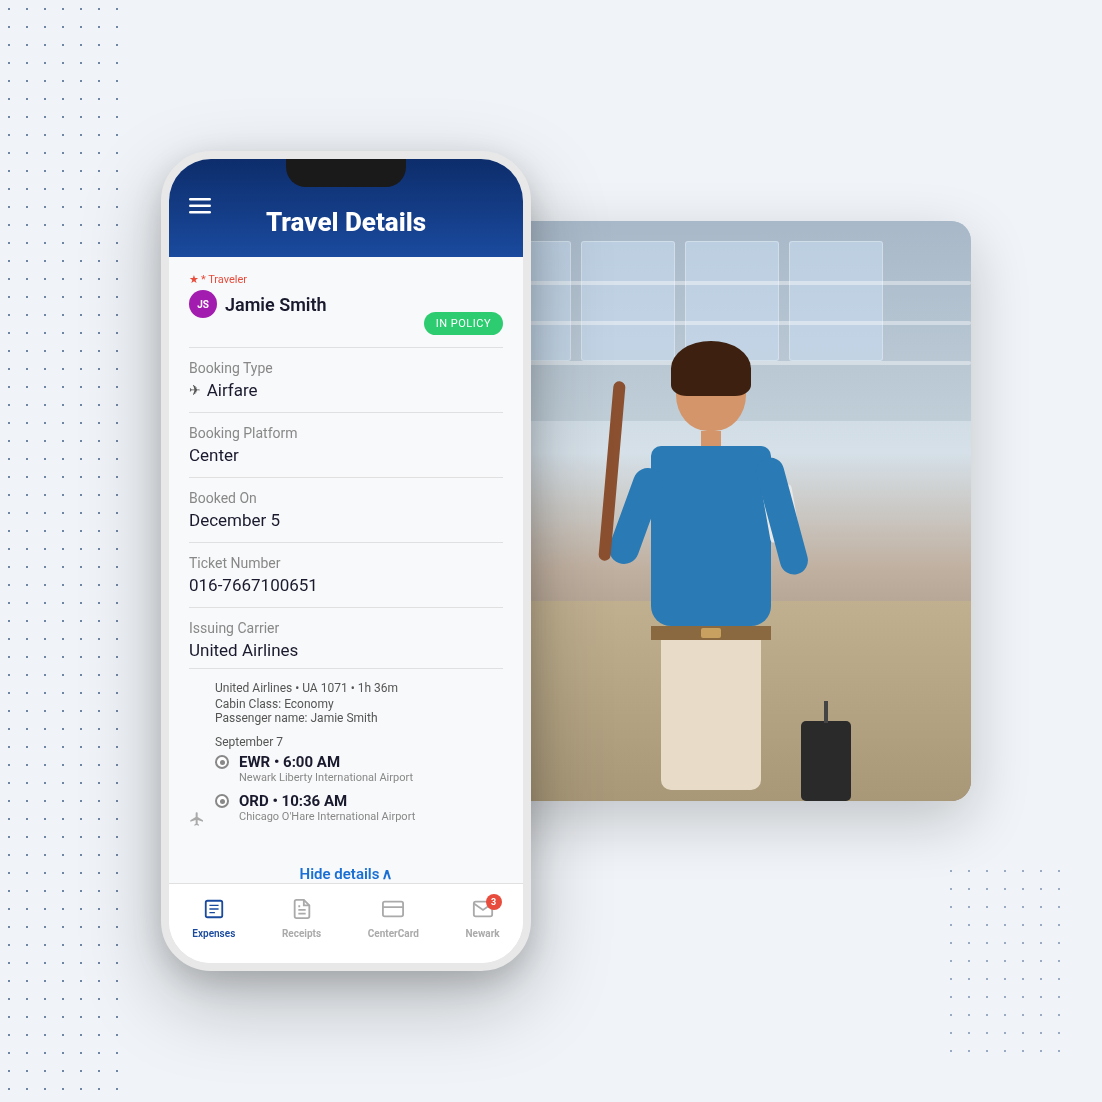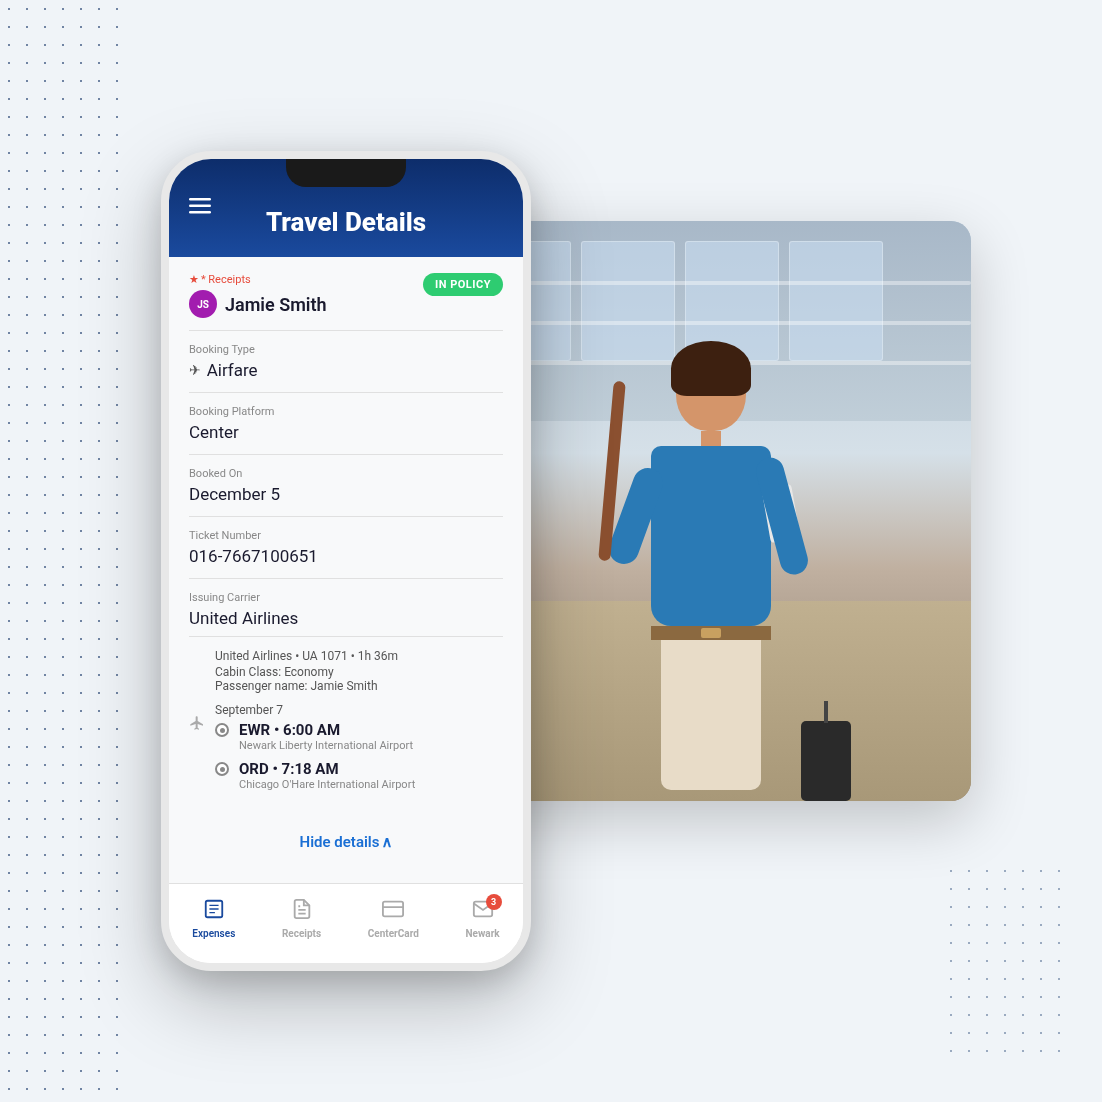--- a/index.html
+++ b/index.html
@@ -143,34 +143,35 @@
     .traveler-name {
       font-size: 18px;
       font-weight: 600;
       color: #1a1a2e;
     }
 
     .in-policy-badge {
       background: #2ecc71;
       color: white;
       font-size: 11px;
-      font-weight: 700;
+      font-weight: 400;
       padding: 5px 12px;
       border-radius: 20px;
       letter-spacing: 0.5px;
+      margin-top: 39px;
     }
 
     .divider {
       height: 1px;
       background: #e0e0e0;
       margin: 12px 0;
     }
 
     .field-label {
-      font-size: 11px;
+      font-size: 14px;
       color: #888;
       margin-bottom: 4px;
     }
 
     .field-value {
       font-size: 17px;
       color: #1a1a2e;
       font-weight: 400;
       display: flex;
       align-items: center;
@@ -183,21 +184,21 @@
     }
 
     .flight-card {
       margin: 8px 0;
       padding: 12px 0;
       border-top: 1px solid #e0e0e0;
     }
 
     .flight-info-row {
       display: flex;
-      align-items: center;
+      align-items: flex-end;
       gap: 10px;
     }
 
     .flight-icon {
       color: #aaa;
       font-size: 16px;
       margin-top: 2px;
       flex-shrink: 0;
     }
 
@@ -529,21 +530,21 @@
       </div>
       <div class="phone-title">Travel Details</div>
     </div>
 
     <div class="phone-content">
 
       <div class="traveler-section">
         <div>
           <div class="traveler-label">
             <span>★</span>
-            <span>* Receipts</span>
+            <span>* Traveler</span>
           </div>
           <div class="traveler-row">
             <div class="avatar">
               <span>JS</span>
             </div>
             <div class="traveler-name">Jamie Smith</div>
           </div>
         </div>
         <div class="in-policy-badge">IN POLICY</div>
       </div>
@@ -618,21 +619,21 @@
                 </div>
               </div>
 
               <div class="route-stop">
                 <div class="route-dot">
                   <div class="route-dot-inner"></div>
                 </div>
                 <div class="route-info">
                   <div class="airport-time">
                     <span>ORD</span> •
-                    <span>7:18 AM</span>
+                    <span>10:36 AM</span>
                   </div>
                   <div class="airport-name">Chicago O'Hare International Airport</div>
                 </div>
               </div>
             </div>
           </div>
         </div>
       </div>
 
       <div class="hide-details">

